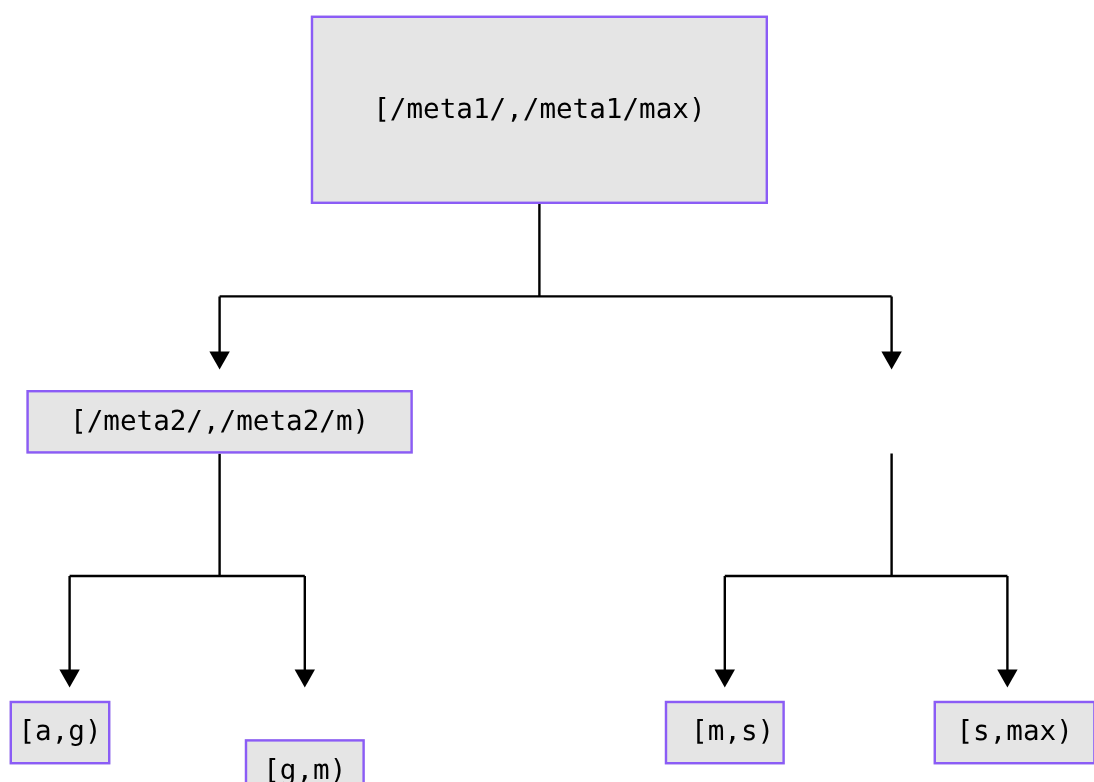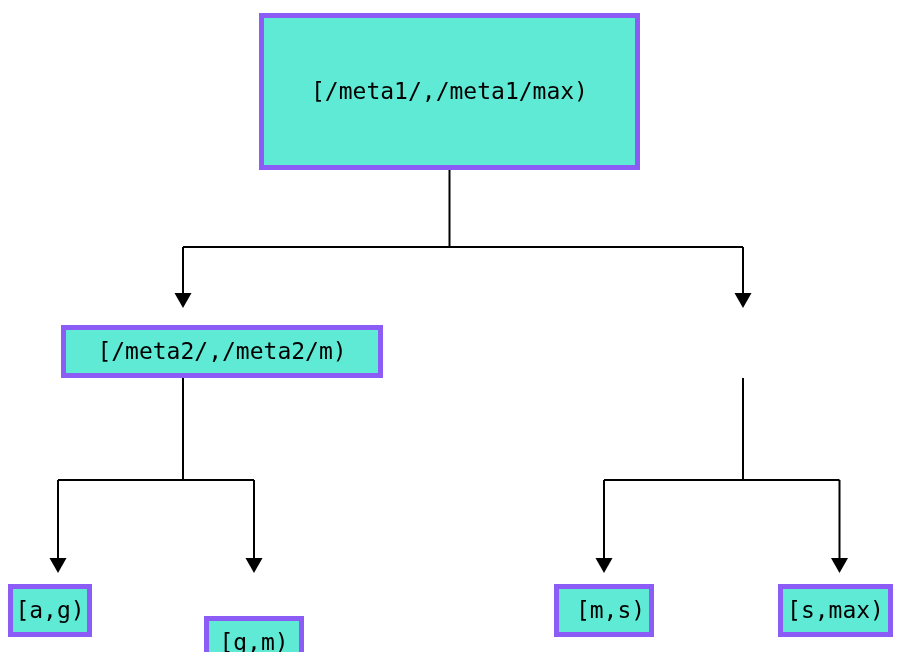--- a/index.html
+++ b/index.html
@@ -18,37 +18,37 @@
   .edges {
     position: absolute;
     left: 0;
     top: 0;
     width: 912px;
     height: 652px;
   }
   .node {
     position: absolute;
     box-sizing: border-box;
-    border: 5px solid #8b5cf6;
-    background: #5eead4;
+    border: 2px solid #8b5cf6;
+    background: #e5e5e5;
     color: #000000;
     display: flex;
     align-items: center;
     justify-content: center;
     font-size: 23px;
     line-height: 1;
     white-space: nowrap;
   }
   .node-root  { left: 259px; top: 13px;  width: 381px; height: 157px; }
-  .node-left  { left: 22px;  top: 325px; width: 322px; height: 53px; margin-left: 39px; }
+  .node-left  { left: 22px;  top: 325px; width: 322px; height: 53px; }
   .node-right { left: 582px; top: 325px; width: 322px; height: 53px; }
   .node-leaf-ag   { left: 8px;   top: 584px; width: 84px; height: 53px; }
   .node-leaf-gm   { left: 204px; top: 584px; width: 100px; height: 53px; margin-top: 32px; }
   .node-leaf-ms   { left: 554px; top: 584px; width: 100px; height: 53px; padding-left: 13px; }
-  .node-leaf-smax { left: 778px; top: 584px; width: 115px; height: 53px; }
+  .node-leaf-smax { left: 778px; top: 584px; width: 135px; height: 53px; }
 </style>
 </head>
 <body>
 
 <div class="diagram">
 
   <svg class="edges" viewBox="0 0 912 652" xmlns="http://www.w3.org/2000/svg">
 
     <path d="M449.5 170 V247 M183 247 H743 M183 247 V294 M743 247 V294" stroke="#000000" stroke-width="2" fill="none"></path>
     <polygon points="174.5,293 191.5,293 183,308" fill="#000000"></polygon>

